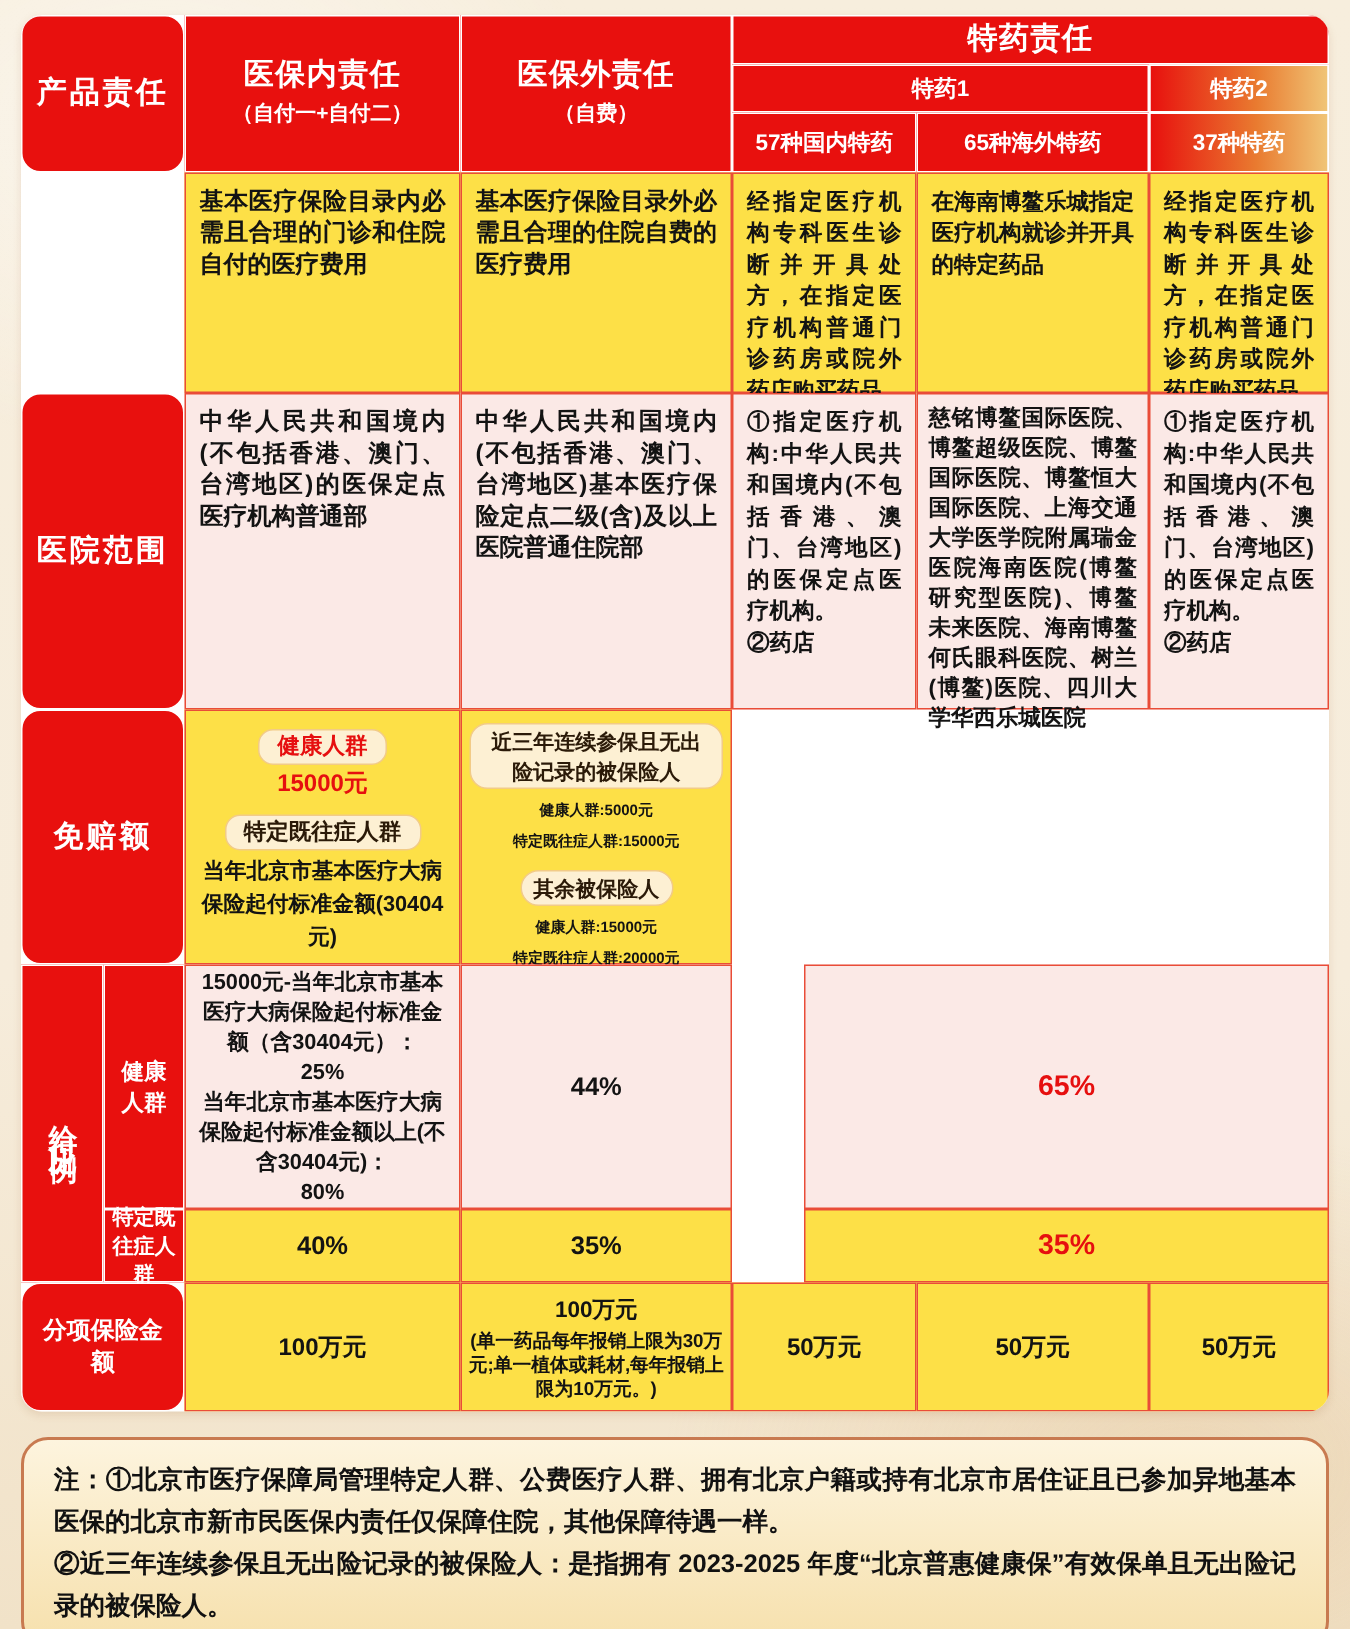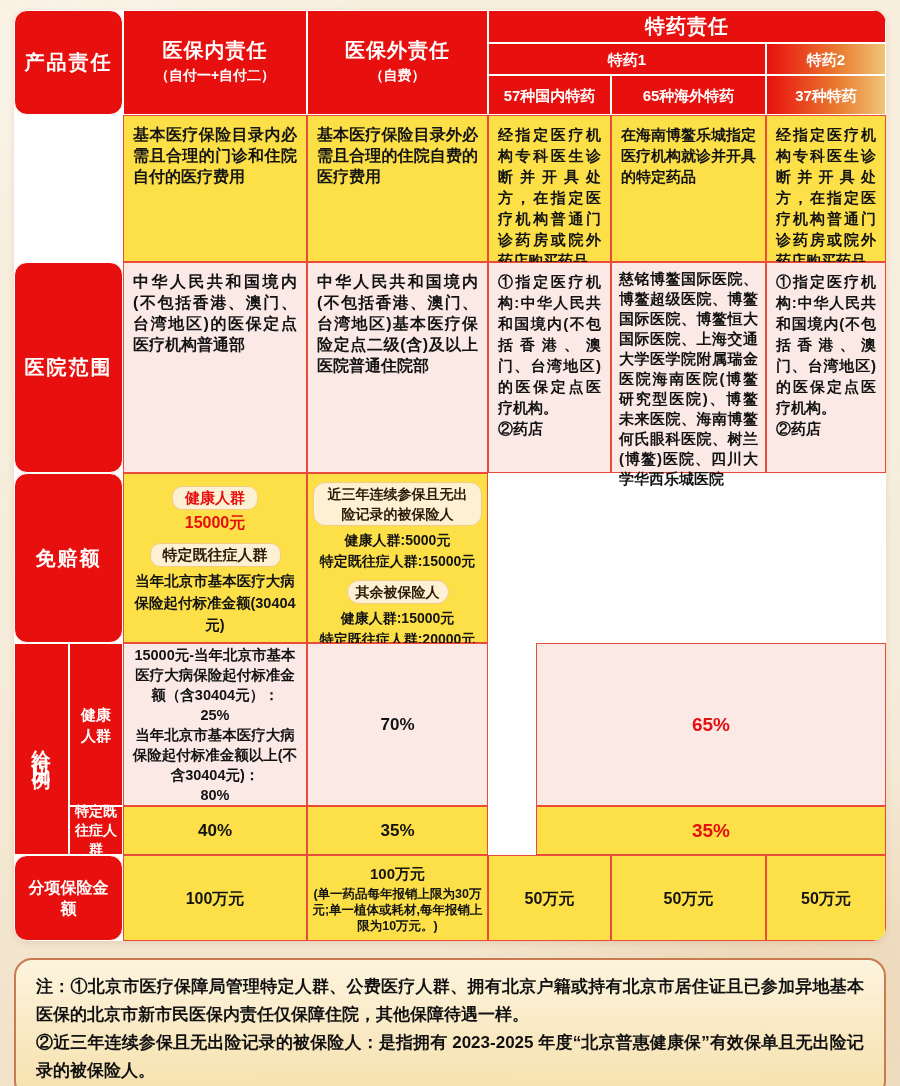--- a/index.html
+++ b/index.html
@@ -43,21 +43,21 @@
   .vert{writing-mode:vertical-rl;text-orientation:upright;font-size:19px;letter-spacing:7px;}
   .pct{font-size:17px;}
   .pct-red{color:var(--red-text);font-size:19px;margin-left:48px;}
   .badge{background:var(--badge-bg);border:1.5px solid var(--badge-border);
     border-radius:10px;padding:1px 12px;font-size:15px;font-weight:700;color:#2b1a08;
     display:inline-block;line-height:20px;}
   .badge-red{color:var(--red-text);}
   .badge-wide{padding:1px 8px;font-size:14px;border-radius:12px;}
   .ded-val-red{color:var(--red-text);font-size:16px;margin:2px 0 10px 0;}
   .ded-text{margin-top:3px;font-size:14.5px;line-height:22px;}
-  .ded-lines{font-size:14px;line-height:21px;margin:4px 0 8px 0;}
+  .ded-lines{font-size:10px;line-height:21px;margin:4px 0 8px 0;}
   .ratio-in{font-size:14.5px;line-height:20px;padding:4px 6px;}
   .sum-sub{font-size:12.5px;line-height:16px;margin-top:2px;}
   .sum-main{font-size:15px;}
   .note{
     position:absolute;left:14px;top:958px;width:872px;min-height:112px;
     background:linear-gradient(180deg,var(--note-bg1),var(--note-bg2));
     border:2.5px solid var(--note-border);border-radius:18px;
     padding:13px 20px 12px 20px;font-size:17px;font-weight:700;line-height:28px;
     color:#111;text-align:justify;
   }
@@ -114,21 +114,21 @@
 特定既往症人群:20000元</div>
   </div>
 
   <div class="cell red vert" style="grid-area:7/1/9/2;padding:4px">给付比例</div>
   <div class="cell red lbl-sm" style="grid-area:7/2/8/3;padding:4px">健康人群</div>
   <div class="cell red lbl-sm" style="grid-area:8/2/9/3;padding:4px;font-size:14px;line-height:19px">特定既往症人群</div>
   <div class="cell pinkbg pre ratio-in" style="grid-area:7/3/8/4">15000元-当年北京市基本医疗大病保险起付标准金额（含30404元）：
 25%
 当年北京市基本医疗大病保险起付标准金额以上(不含30404元)：
 80%</div>
-  <div class="cell pinkbg pct" style="grid-area:7/4/8/5">70%</div>
+  <div class="cell pinkbg pct" style="grid-area:7/4/8/5">44%</div>
   <div class="cell pinkbg pct pct-red" style="grid-area:7/5/8/8">65%</div>
   <div class="cell pct" style="grid-area:8/3/9/4">40%</div>
   <div class="cell pct" style="grid-area:8/4/9/5">35%</div>
   <div class="cell pct pct-red" style="grid-area:8/5/9/8">35%</div>
 
   <div class="cell red lbl lbl-sm" style="grid-area:9/1/10/3;font-size:16px">分项保险金额</div>
   <div class="cell pct" style="grid-area:9/3/10/4;font-size:16px">100万元</div>
   <div class="cell" style="grid-area:9/4/10/5;padding:4px">
     <div class="sum-main">100万元</div>
     <div class="sum-sub">(单一药品每年报销上限为30万元;单一植体或耗材,每年报销上限为10万元。)</div>

